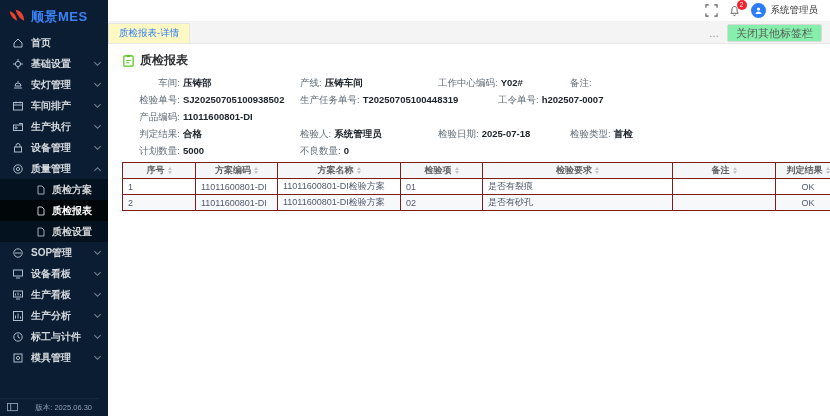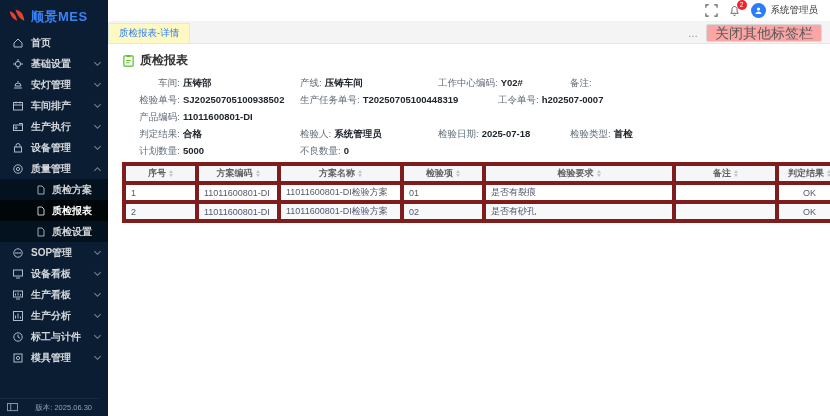--- a/index.html
+++ b/index.html
@@ -42,40 +42,40 @@
   .avatar { width:15px; height:15px; border-radius:50%; background:#2b7cf7; display:flex;
     align-items:center; justify-content:center; }
   .username { font-size:9.5px; color:#333; }
 
   .tabbar { height:22px; background:#f4f4f4; display:flex; align-items:flex-end;
     border-bottom:1px solid #e6e6e6; padding-right:8px; }
   .tab { background:#fef9c3; height:20px; display:flex; align-items:center; padding:0 10px;
     font-size:9.5px; color:#2b7cf7; border:1px solid #e6e6e6; border-bottom:none; cursor:pointer; }
   .tab-spacer { flex:1; }
   .more-dots { font-size:10px; color:#8c8c8c; padding:0 8px 4px 0; cursor:pointer; }
-  .close-others { font-size:14px; color:#595959; background:#fca5a5; border:1px solid #d9d9d9;
+  .close-others { font-size:11px; color:#595959; background:#86efac; border:1px solid #d9d9d9;
     height:18px; padding:0 8px; margin-bottom:1px; cursor:pointer; border-radius:2px; }
 
   .content { flex:1; background:#fff; padding:6px 14px; overflow:hidden; }
   .report-title { display:flex; align-items:center; gap:5px; margin:2px 0 8px 0; }
   .report-title span { font-size:12px; font-weight:bold; color:#303133; }
 
   .info-row { display:grid; font-size:9.5px; line-height:12px; margin-bottom:5px; align-items:baseline; }
   .rowA { grid-template-columns:178px 138px 132px 120px 1fr; }
   .rowB { grid-template-columns:178px 198px 1fr; }
   .rowS { grid-template-columns:1fr; }
   .rowE { grid-template-columns:178px 138px 132px 1fr; }
   .rowF { grid-template-columns:178px 1fr; }
   .field { display:flex; white-space:nowrap; }
   .field .lbl { color:#5f6b77; }
   .field.first .lbl { width:58px; text-align:right; flex:0 0 58px; }
   .field .val { color:#20262e; font-weight:bold; margin-left:3px; }
 
   table.qc { border-collapse:collapse; table-layout:fixed; width:718px; margin-top:4px; }
-  table.qc th, table.qc td { border:4px solid #7f1d1d; font-size:9px; padding:1px 5px;
+  table.qc th, table.qc td { border:1px solid #7f1d1d; font-size:9px; padding:1px 5px;
     height:13px; overflow:hidden; white-space:nowrap; }
   table.qc th { background:#f5f6f7; color:#606266; font-weight:bold; text-align:center; cursor:pointer; }
   table.qc td { color:#515a6e; text-align:left; background:#fff; }
   table.qc tr.alt td { background:#f7f8fa; }
   table.qc td.center { text-align:center; }
   .th-inner { display:flex; align-items:center; justify-content:center; gap:3px; }
   .sort { display:inline-flex; flex-direction:column; line-height:3.5px; }
   .sort i { width:0; height:0; border-left:2.5px solid transparent; border-right:2.5px solid transparent; display:block; }
   .sort .s-up { border-bottom:3.5px solid #c0c4cc; margin-bottom:1.5px; }
   .sort .s-dn { border-top:3.5px solid #c0c4cc; }

